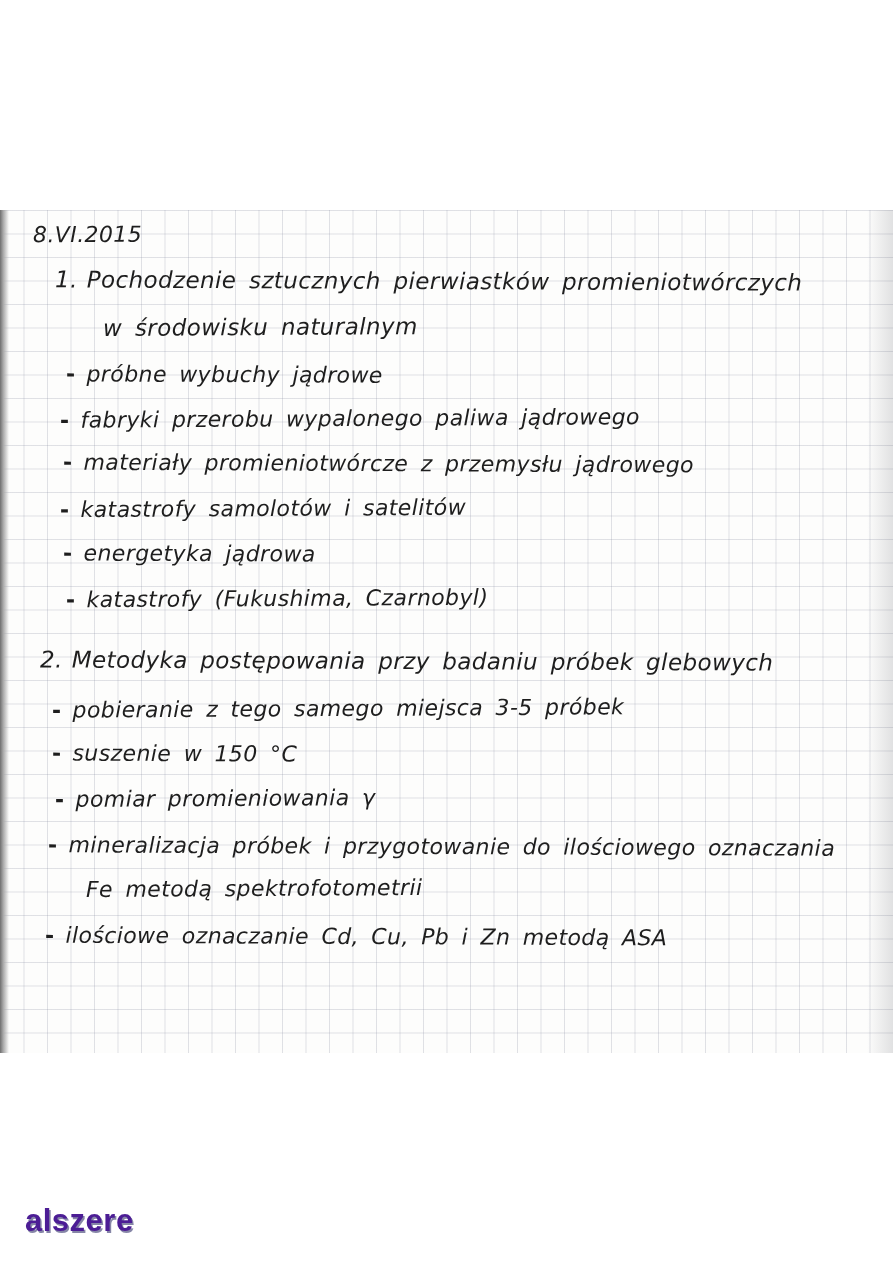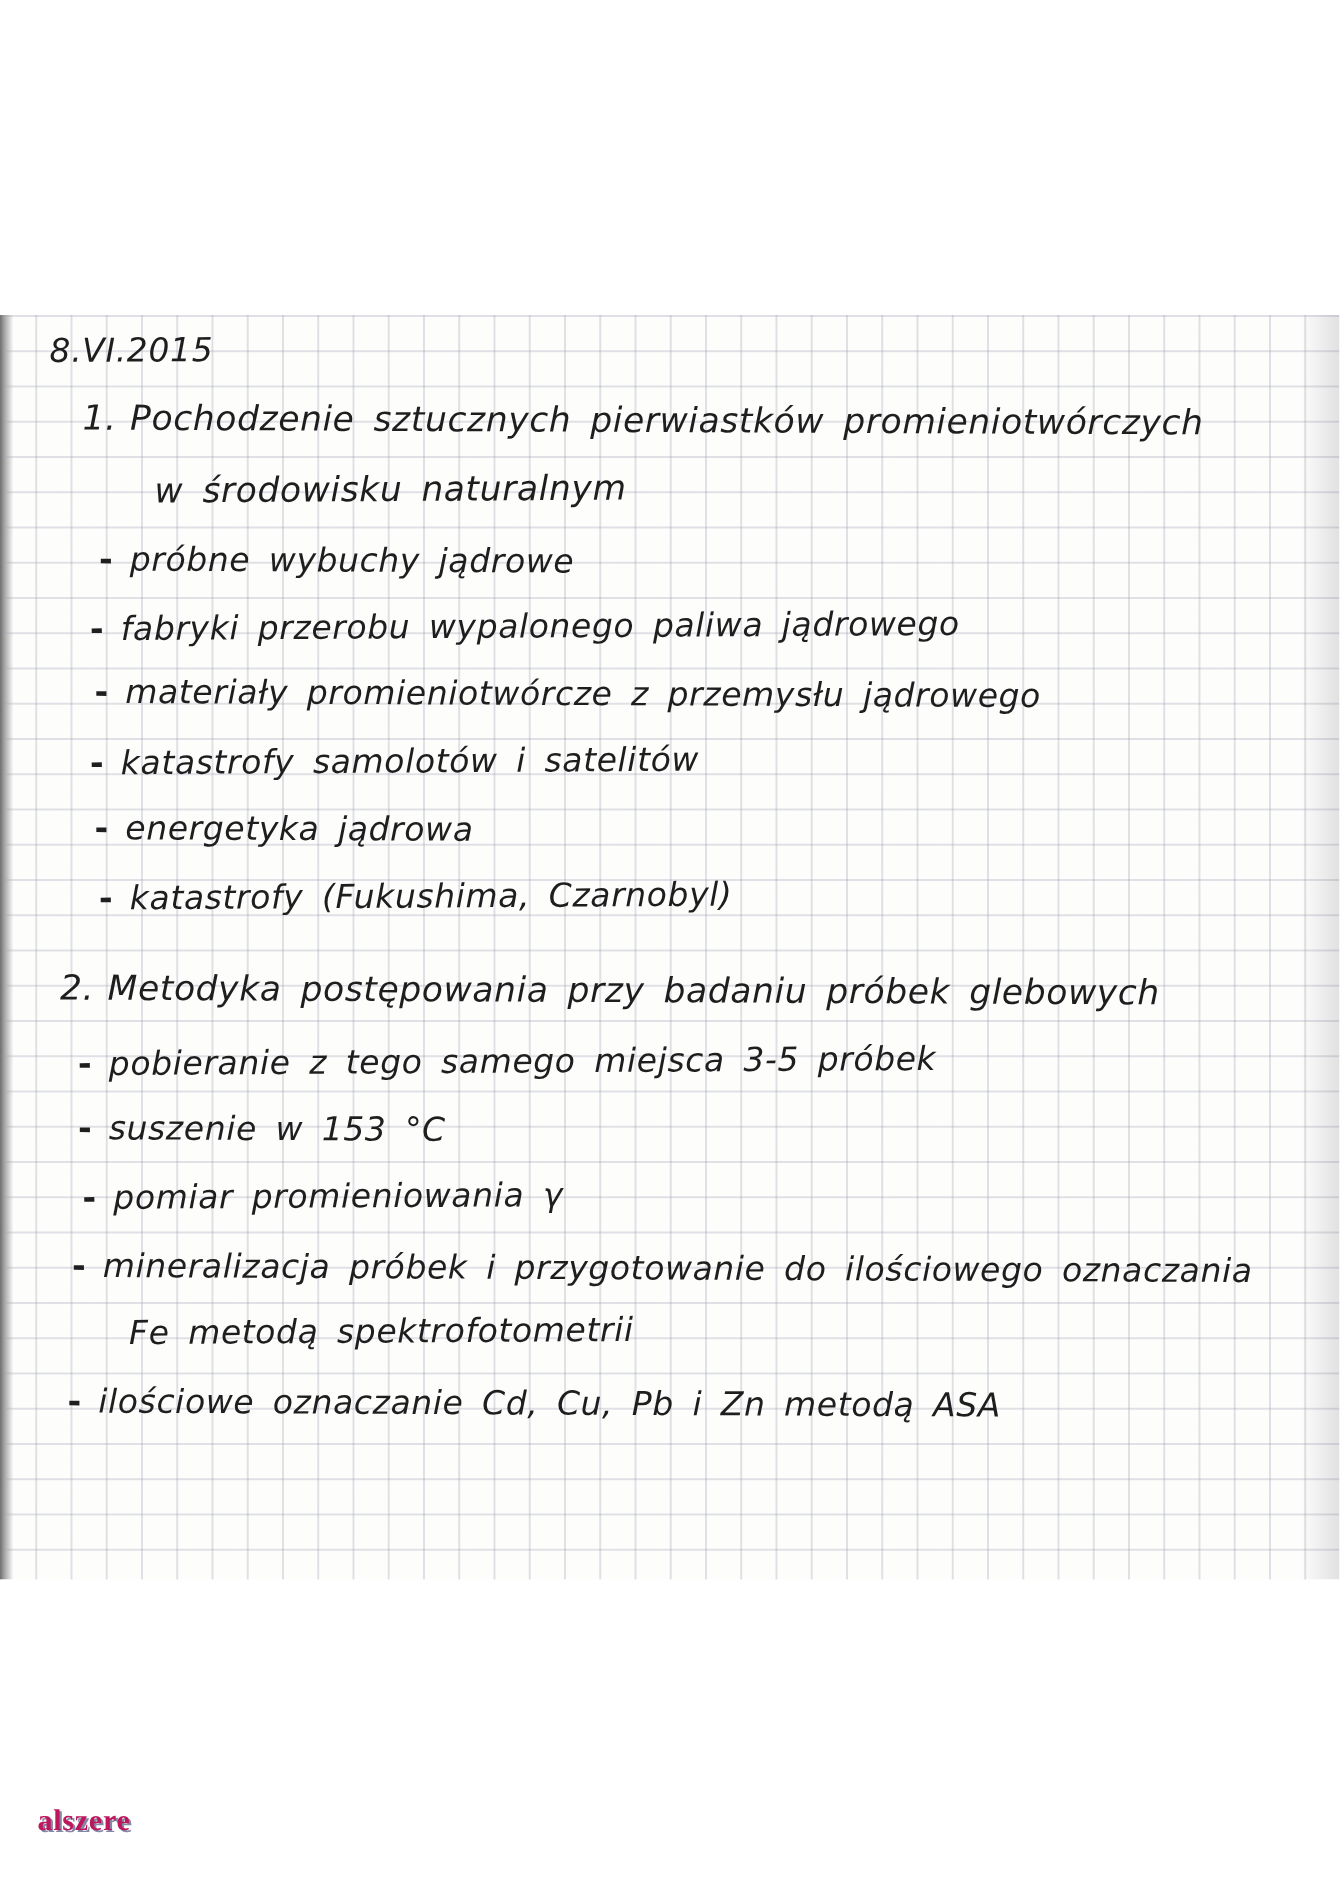--- a/index.html
+++ b/index.html
@@ -55,25 +55,25 @@
   .dash {
     display: inline-block;
     margin-right: 11px;
     font-style: normal;
     font-weight: bold;
   }
   .sec-num { margin-right: 9px; }
   .watermark {
     position: absolute;
     left: 25px; top: 1203px;
-    font-family: Liberation Serif, serif;
+    font-family: Liberation Sans, sans-serif;
     font-weight: bold;
-    font-size: 20px;
+    font-size: 31px;
     letter-spacing: 0.5px;
-    color: #be185d;
+    color: #4c1d95;
     text-shadow: 1.5px 1.5px 0 rgba(35,35,95,0.55);
   }
 </style>
 </head>
 <body>
 
 <div class="scan">
 
   <div class="paper">
     <div class="paper-left-edge"></div>
@@ -106,21 +106,21 @@
     </div>
 
     <div class="line heading" style="top:438px; left:40px;">
       <span class="sec-num">2.</span><span>Metodyka postępowania przy badaniu próbek glebowych</span>
     </div>
 
     <div class="line" style="top:486px; left:52px;">
       <span class="dash">-</span><span>pobieranie z tego samego miejsca 3-5 próbek</span>
     </div>
     <div class="line" style="top:531px; left:52px;">
-      <span class="dash">-</span><span>suszenie w 153 °C</span>
+      <span class="dash">-</span><span>suszenie w 150 °C</span>
     </div>
     <div class="line" style="top:576px; left:55px;">
       <span class="dash">-</span><span>pomiar promieniowania γ</span>
     </div>
     <div class="line" style="top:624px; left:48px;">
       <span class="dash">-</span><span>mineralizacja próbek i przygotowanie do ilościowego oznaczania</span>
     </div>
     <div class="line" style="top:666px; left:86px;">Fe metodą spektrofotometrii</div>
     <div class="line" style="top:714px; left:45px;">
       <span class="dash">-</span><span>ilościowe oznaczanie Cd, Cu, Pb i Zn metodą ASA</span>

